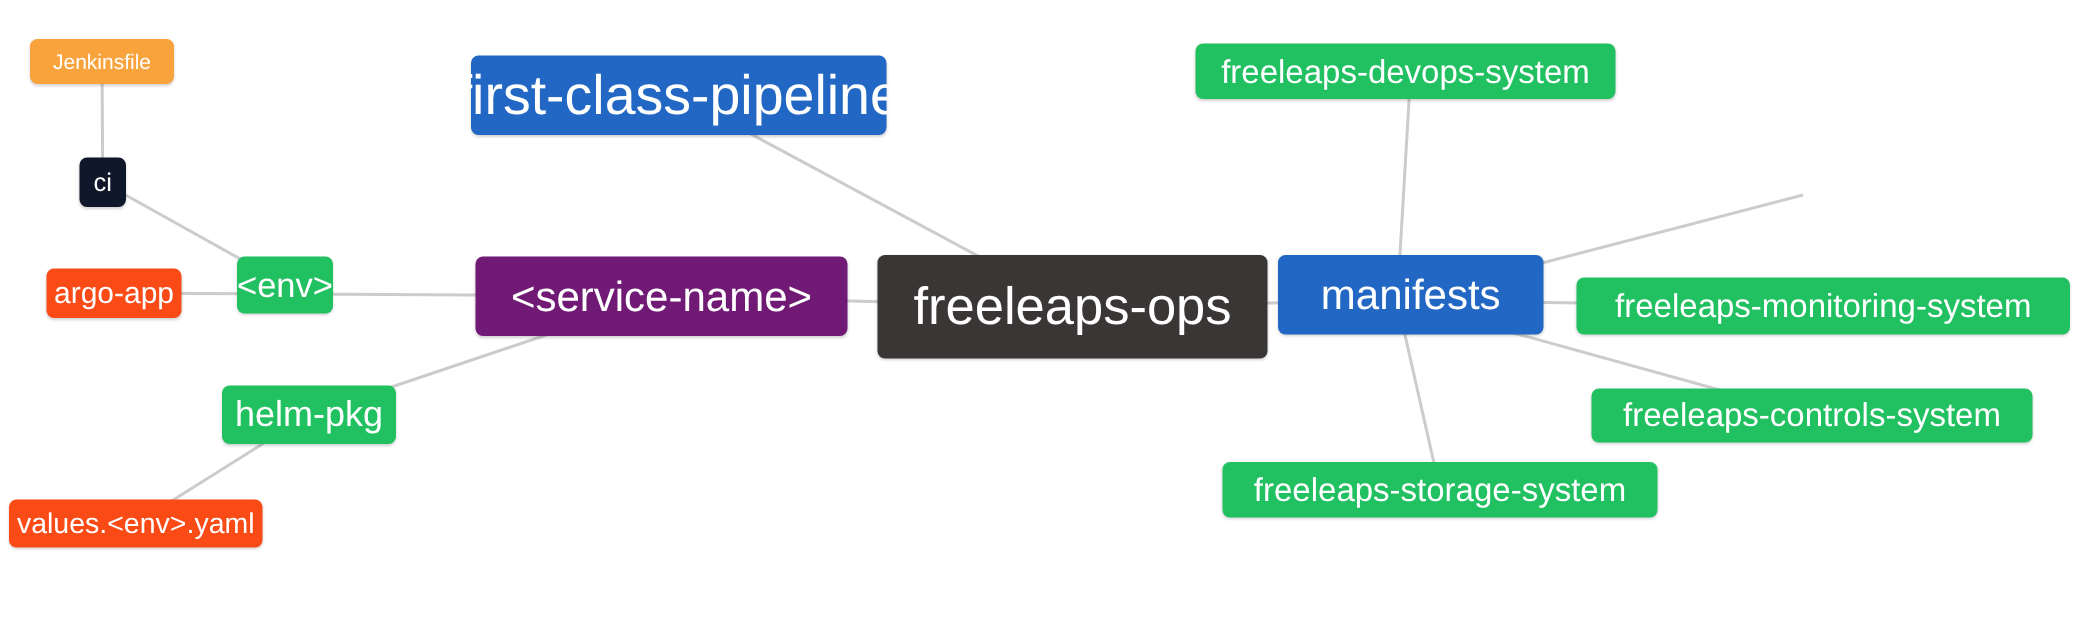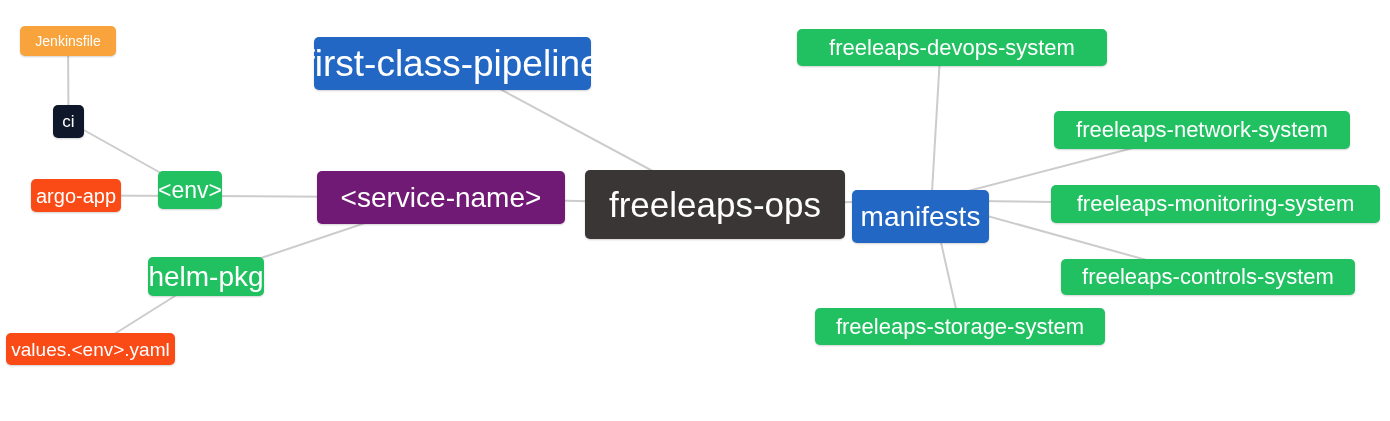--- a/index.html
+++ b/index.html
@@ -70,50 +70,47 @@
 
   <div class="node" style="left: 31px; top: 179px; width: 90px; height: 33px; background: rgb(250, 74, 21);">
     <span class="node-label" style="font-size: 20px; color: rgb(255, 255, 255);">argo-app</span>
   </div>
 
   <div class="node" style="left: 158px; top: 171px; width: 64px; height: 38px; background: rgb(33, 192, 97);">
     <span class="node-label" style="font-size: 23px; color: rgb(255, 255, 255);">&lt;env&gt;</span>
   </div>
 
   <div class="node" style="left: 148px; top: 257px; width: 116px; height: 39px; background: rgb(33, 192, 97);">
-    <span class="node-label" style="font-size: 28px; color: rgb(255, 255, 255);">helm-pkg</span>
+    <span class="node-label" style="font-size: 24px; color: rgb(255, 255, 255);">helm-pkg</span>
   </div>
 
   <div class="node" style="left: 6px; top: 333px; width: 169px; height: 32px; background: rgb(250, 74, 21);">
     <span class="node-label" style="font-size: 19px; color: rgb(255, 255, 255);">values.&lt;env&gt;.yaml</span>
   </div>
 
   <div class="node" style="left: 314px; top: 37px; width: 277px; height: 53px; background: rgb(34, 103, 195);">
     <span class="node-label" style="font-size: 37px; color: rgb(255, 255, 255);">first-class-pipeline</span>
   </div>
 
   <div class="node" style="left: 317px; top: 171px; width: 248px; height: 53px; background: #701a75;">
     <span class="node-label" style="font-size: 28px; color: rgb(255, 255, 255);">&lt;service-name&gt;</span>
   </div>
 
   <div class="node" style="left: 585px; top: 170px; width: 260px; height: 69px; background: rgb(58, 54, 54);">
     <span class="node-label" style="font-size: 35px; color: rgb(255, 255, 255);">freeleaps-ops</span>
   </div>
 
-  <div class="node" style="left: 852px; top: 190px; width: 137px; height: 53px; background: rgb(34, 103, 195);">
+  <div class="node" style="left: 852px; top: 170px; width: 177px; height: 53px; background: rgb(34, 103, 195);">
     <span class="node-label" style="font-size: 28px; color: rgb(255, 255, 255);">manifests</span>
   </div>
 
-  <div class="node" style="left: 797px; top: 29px; width: 310px; height: 37px; background: rgb(33, 192, 97);">
+  <div class="node" style="left: 797px; top: 29px; width: 280px; height: 37px; background: rgb(33, 192, 97);">
     <span class="node-label" style="font-size: 22px; color: rgb(255, 255, 255);">freeleaps-devops-system</span>
   </div>
 
-  <div class="node" style="left: 1054px; top: 111px; width: 296px; height: 38px; background: rgb(33, 192, 97);">
-    <span class="node-label" style="font-size: 22px; color: rgb(255, 255, 255);">freeleaps-network-system</span>
-  </div>
 
   <div class="node" style="left: 1051px; top: 185px; width: 329px; height: 38px; background: rgb(33, 192, 97);">
     <span class="node-label" style="font-size: 22px; color: rgb(255, 255, 255);">freeleaps-monitoring-system</span>
   </div>
 
   <div class="node" style="left: 1061px; top: 259px; width: 294px; height: 36px; background: rgb(33, 192, 97);">
     <span class="node-label" style="font-size: 22px; color: rgb(255, 255, 255);">freeleaps-controls-system</span>
   </div>
 
   <div class="node" style="left: 815px; top: 308px; width: 290px; height: 37px; background: rgb(33, 192, 97);">

